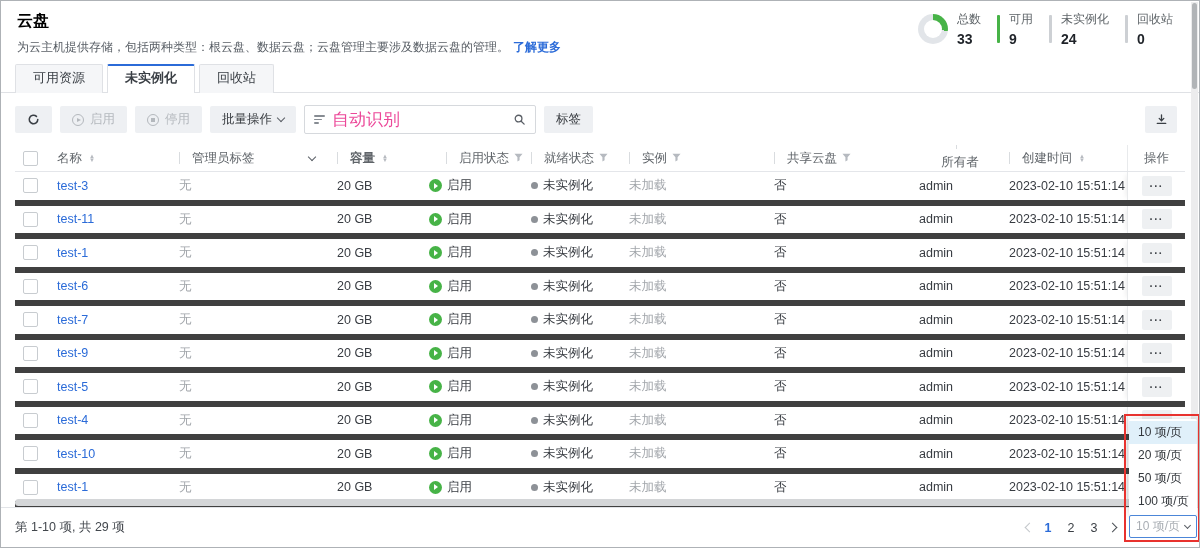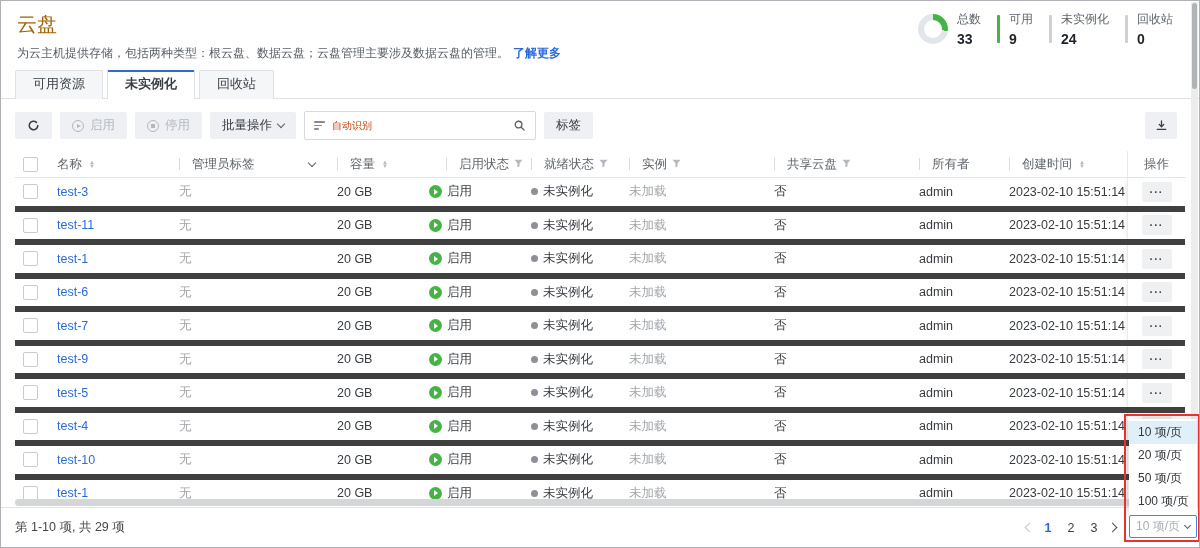--- a/index.html
+++ b/index.html
@@ -4,21 +4,21 @@
 <style>
   * { margin:0; padding:0; box-sizing:border-box; }
   html,body { width:1200px; height:548px; }
   body {
     font-family:"Liberation Sans","DejaVu Sans",sans-serif;
     background:#fff; color:#383c42; position:relative;
     border:1px solid #aeb2b6; overflow:hidden; font-size:12.5px;
   }
   
   .page-header { padding:10px 16px 0 16px; }
-  .page-title { font-size:20px; font-weight:normal; color:#a16207; }
+  .page-title { font-size:16px; font-weight:bold; color:#000000; }
   .page-desc { font-size:12px; color:#585e65; margin-top:7px; }
   .learn-more { color:#2b6bd8; font-weight:bold; cursor:pointer; margin-left:4px; }
   
   .stats { position:absolute; top:10px; right:26px; display:flex; align-items:center; gap:16px; }
   .stat-item { display:flex; align-items:center; gap:9px; }
   .donut { width:30px; height:30px; border-radius:50%;
     background:conic-gradient(#47b347 0deg 98deg, #e2e5e9 98deg 360deg); position:relative; }
   .donut::after { content:""; position:absolute; inset:6px; background:#fff; border-radius:50%; }
   .stat-bar { width:3px; height:28px; background:#cdd0d4; border-radius:1px; }
   .stat-bar.green { background:#47b347; }
@@ -41,21 +41,21 @@
     border-color:transparent transparent transparent #b4b8bd; margin-left:1px; }
   .icon-circle .sq { width:4px; height:4px; background:#b4b8bd; }
   .chevron { width:6px; height:6px; border-right:1.4px solid #5a5f66; border-bottom:1.4px solid #5a5f66;
     transform:rotate(45deg); display:inline-block; margin-top:-3px; }
   .search-box { display:flex; align-items:center; gap:7px; width:232px; height:29px;
     border:1px solid #d6d9dd; border-radius:2px; background:#fff; padding:0 9px; cursor:text; }
   .filter-lines { display:flex; flex-direction:column; gap:2px; }
   .filter-lines i { display:block; height:1.5px; background:#878c93; border-radius:1px; }
   .filter-lines i:nth-child(1){ width:11px; } .filter-lines i:nth-child(2){ width:8px; }
   .filter-lines i:nth-child(3){ width:5px; }
-  .search-placeholder { flex:1; color:#c2410c; font-size:10px; }
+  .search-placeholder { flex:1; color:#ec4899; font-size:17px; }
   .export-btn { margin-left:auto; width:32px; height:27px; background:#eef0f3; border:none;
     border-radius:2px; display:flex; align-items:center; justify-content:center; cursor:pointer; margin-right:8px; }
   
   .table { margin-left:14px; width:1170px; }
   .thead { display:flex; align-items:center; height:27px; border-bottom:1px solid #e4e6ea; color:#5f6469; }
   .th, .td { display:flex; align-items:center; gap:5px; padding-left:8px; height:100%; white-space:nowrap; }
   .th .sep { width:1px; height:12px; background:#d9dcdf; margin-right:7px; }
   .sort-icons { display:flex; flex-direction:column; font-size:6px; color:#b6bac0; line-height:4.5px; margin-left:2px; }
   .trow { display:flex; align-items:center; height:33.5px; border-bottom:6px solid #404040; background:#fff; }
   .checkbox { width:15px; height:15px; border:1px solid #c8ccd0; border-radius:2px; background:#fff; cursor:pointer; }
@@ -200,21 +200,21 @@
         <div class="sort-icons">
           <span>▲</span>
           <span>▼</span>
         </div>
       </div>
       <div class="th" style="width: 158px;">
         <div class="sep"></div>
         <div>管理员标签</div>
         <div class="chevron" style="margin-left: auto; margin-right: 14px;"></div>
       </div>
-      <div class="th" style="width: 92px;">
+      <div class="th" style="width: 92px; font-weight: bold;">
         <div class="sep"></div>
         <div>容量</div>
         <div class="sort-icons">
           <span>▲</span>
           <span>▼</span>
         </div>
       </div>
       <div class="th" style="width: 102px; justify-content: flex-end;">
         <div class="sep"></div>
         <div>启用状态</div>
@@ -236,21 +236,21 @@
             <path d="M0.5 0.8h9L6.2 4.8v3.2L3.8 9.4V4.8z" fill="#b6bac0"></path>
           </svg></div>
       </div>
       <div class="th" style="width: 145px;">
         <div class="sep"></div>
         <div>共享云盘</div>
         <div><svg width="9" height="9" viewBox="0 0 10 10">
             <path d="M0.5 0.8h9L6.2 4.8v3.2L3.8 9.4V4.8z" fill="#b6bac0"></path>
           </svg></div>
       </div>
-      <div class="th" style="width: 90px;">
+      <div class="th" style="width: 90px; flex-direction: column;">
         <div class="sep"></div>
         <div>所有者</div>
       </div>
       <div class="th" style="width: 126px;">
         <div class="sep"></div>
         <div>创建时间</div>
         <div class="sort-icons">
           <span>▲</span>
           <span>▼</span>
         </div>

